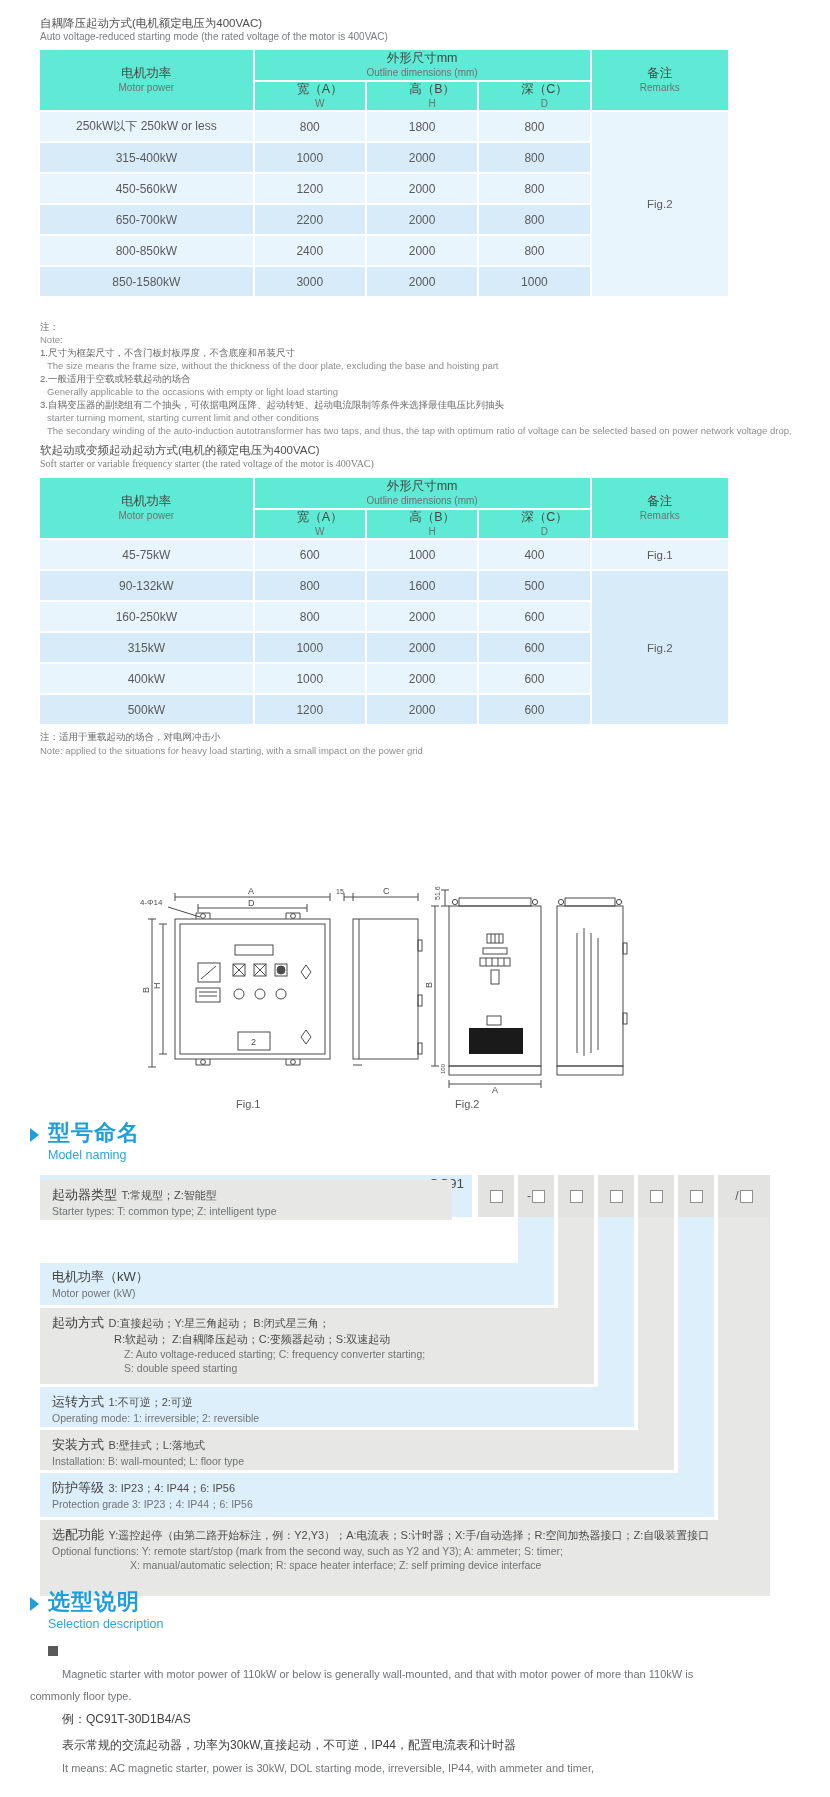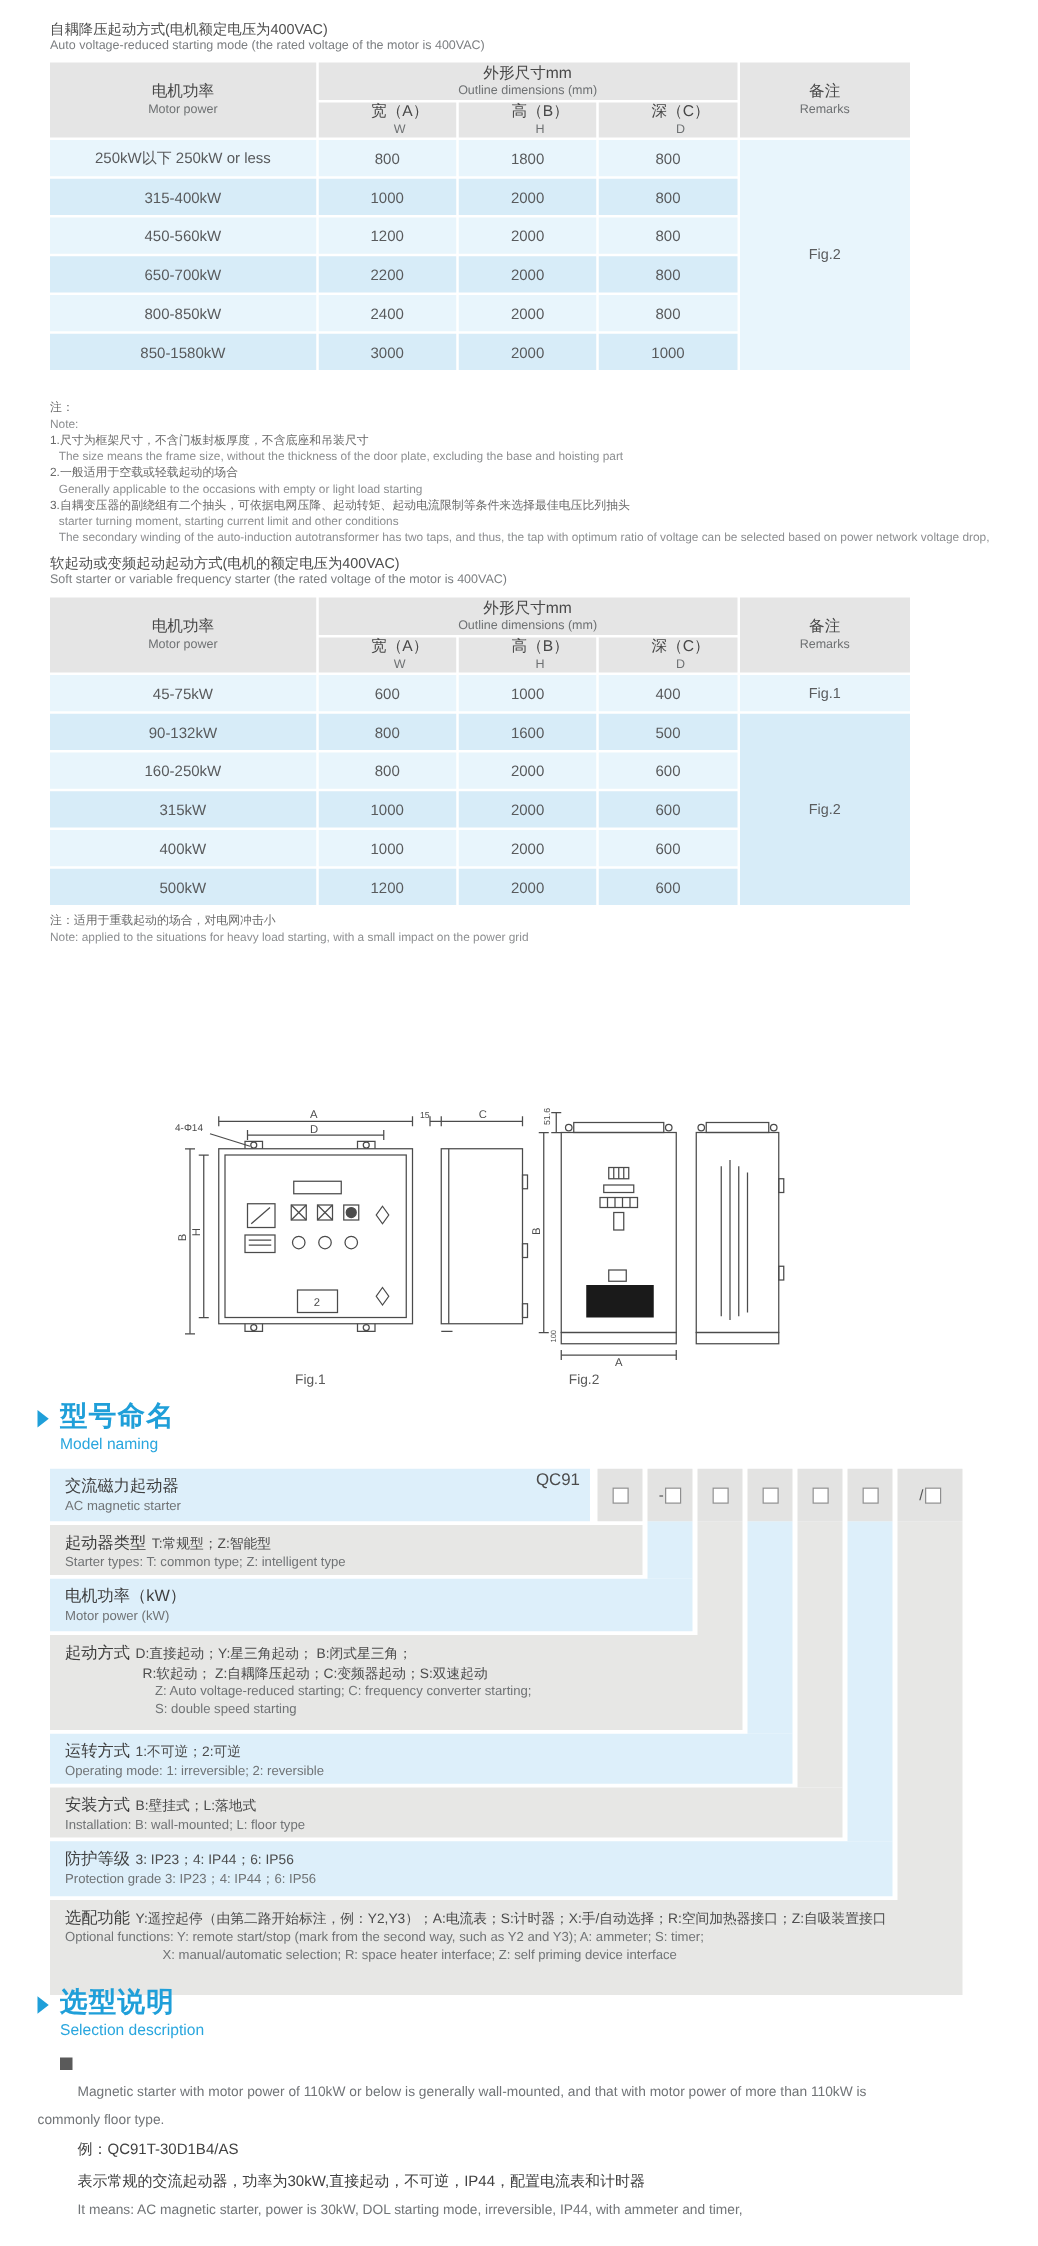--- a/index.html
+++ b/index.html
@@ -5,21 +5,21 @@
   html,body{margin:0;padding:0;background:#fff;}
   .page{position:relative;width:830px;height:1797px;background:#ffffff;overflow:hidden;
         font-family:"Liberation Sans","DejaVu Sans",sans-serif;}
   .abs{position:absolute;}
   
   .sec-title-zh{font-size:11.5px;color:#4f4f4f;}
   .sec-title-en{font-size:10px;color:#7b7e80;}
   
   table.dim{border-collapse:separate;border-spacing:2px;table-layout:fixed;width:692px;}
   table.dim th,table.dim td{padding:0;text-align:center;vertical-align:middle;font-weight:normal;}
-  table.dim thead th{background:#e5e5e5;color:#474747;}
+  table.dim thead th{background:#5eead4;color:#474747;}
   .th-zh{font-size:12.5px;color:#474747;line-height:15px;}
   .th-en{font-size:10px;color:#6e7173;line-height:13px;}
   table.dim thead tr.h1 th{height:30px;}
   table.dim thead tr.h2 th{height:28px;padding-left:20px;}
   table.dim tbody td{height:29px;font-size:12px;color:#585a5c;background:#e8f5fc;}
   table.dim tbody tr:nth-child(even) td{background:#d7ecf8;}
   table.dim tbody td.c-remark{background:#e8f5fc;font-size:11.5px;color:#5a5c5e;}
   .col-power{width:212px;}.col-dim{width:110px;}.col-rem{width:136px;}
   
   .note-line-zh{font-size:9.5px;color:#6a6a6a;line-height:13px;}
@@ -145,21 +145,21 @@
     <div class="note-line-zh">1.尺寸为框架尺寸，不含门板封板厚度，不含底座和吊装尺寸</div>
     <div class="note-line-en">The size means the frame size, without the thickness of the door plate, excluding the base and hoisting part</div>
     <div class="note-line-zh">2.一般适用于空载或轻载起动的场合</div>
     <div class="note-line-en">Generally applicable to the occasions with empty or light load starting</div>
     <div class="note-line-zh">3.自耦变压器的副绕组有二个抽头，可依据电网压降、起动转矩、起动电流限制等条件来选择最佳电压比列抽头</div>
     <div class="note-line-en">starter turning moment, starting current limit and other conditions</div>
     <div class="note-line-en">The secondary winding of the auto-induction autotransformer has two taps, and thus, the tap with optimum ratio of voltage can be selected based on power network voltage drop,</div>
   </div>
 
   <div class="abs sec-title-zh" style="left:40px;top:443px;">软起动或变频起动起动方式(电机的额定电压为400VAC)</div>
-  <div class="abs sec-title-en" style="left:40px;top:458px;">Soft starter or variable frequency starter (the rated voltage of the motor is 400VAC)</div>
+  <div class="abs sec-title-en" style="left:40px;top:458px;font-family:Liberation Serif, serif;">Soft starter or variable frequency starter (the rated voltage of the motor is 400VAC)</div>
 
   <table class="dim abs" style="left:38px;top:476px;">
     <colgroup>
         <col class="col-power">
         <col class="col-dim">
         <col class="col-dim">
         <col class="col-dim">
         <col class="col-rem">
       </colgroup>
     <thead>
@@ -415,21 +415,21 @@
     </div>
   <div class="codecell" style="left:678px;width:36px;">
       <span class="pfx"></span>
       <span class="sq"></span>
     </div>
   <div class="codecell" style="left:718px;width:52px;">
       <span class="pfx">/</span>
       <span class="sq"></span>
     </div>
 
-  <div class="nrow ngray" style="top:1220px;width:474px;height:40px;">
+  <div class="nrow ngray" style="top:1180px;width:412px;height:40px;">
     <div class="n-line"><span class="n-label">起动器类型</span>&nbsp;<span class="n-detail">T:常规型；Z:智能型</span></div>
     <div class="n-en">Starter types: T: common type; Z: intelligent type</div>
   </div>
 
   <div class="nrow nblue" style="top:1263px;width:514px;height:42px;">
     <div class="n-line n-label">电机功率（kW）</div>
     <div class="n-en">Motor power (kW)</div>
   </div>
 
   <div class="nrow ngray" style="top:1308px;width:554px;height:76px;">

